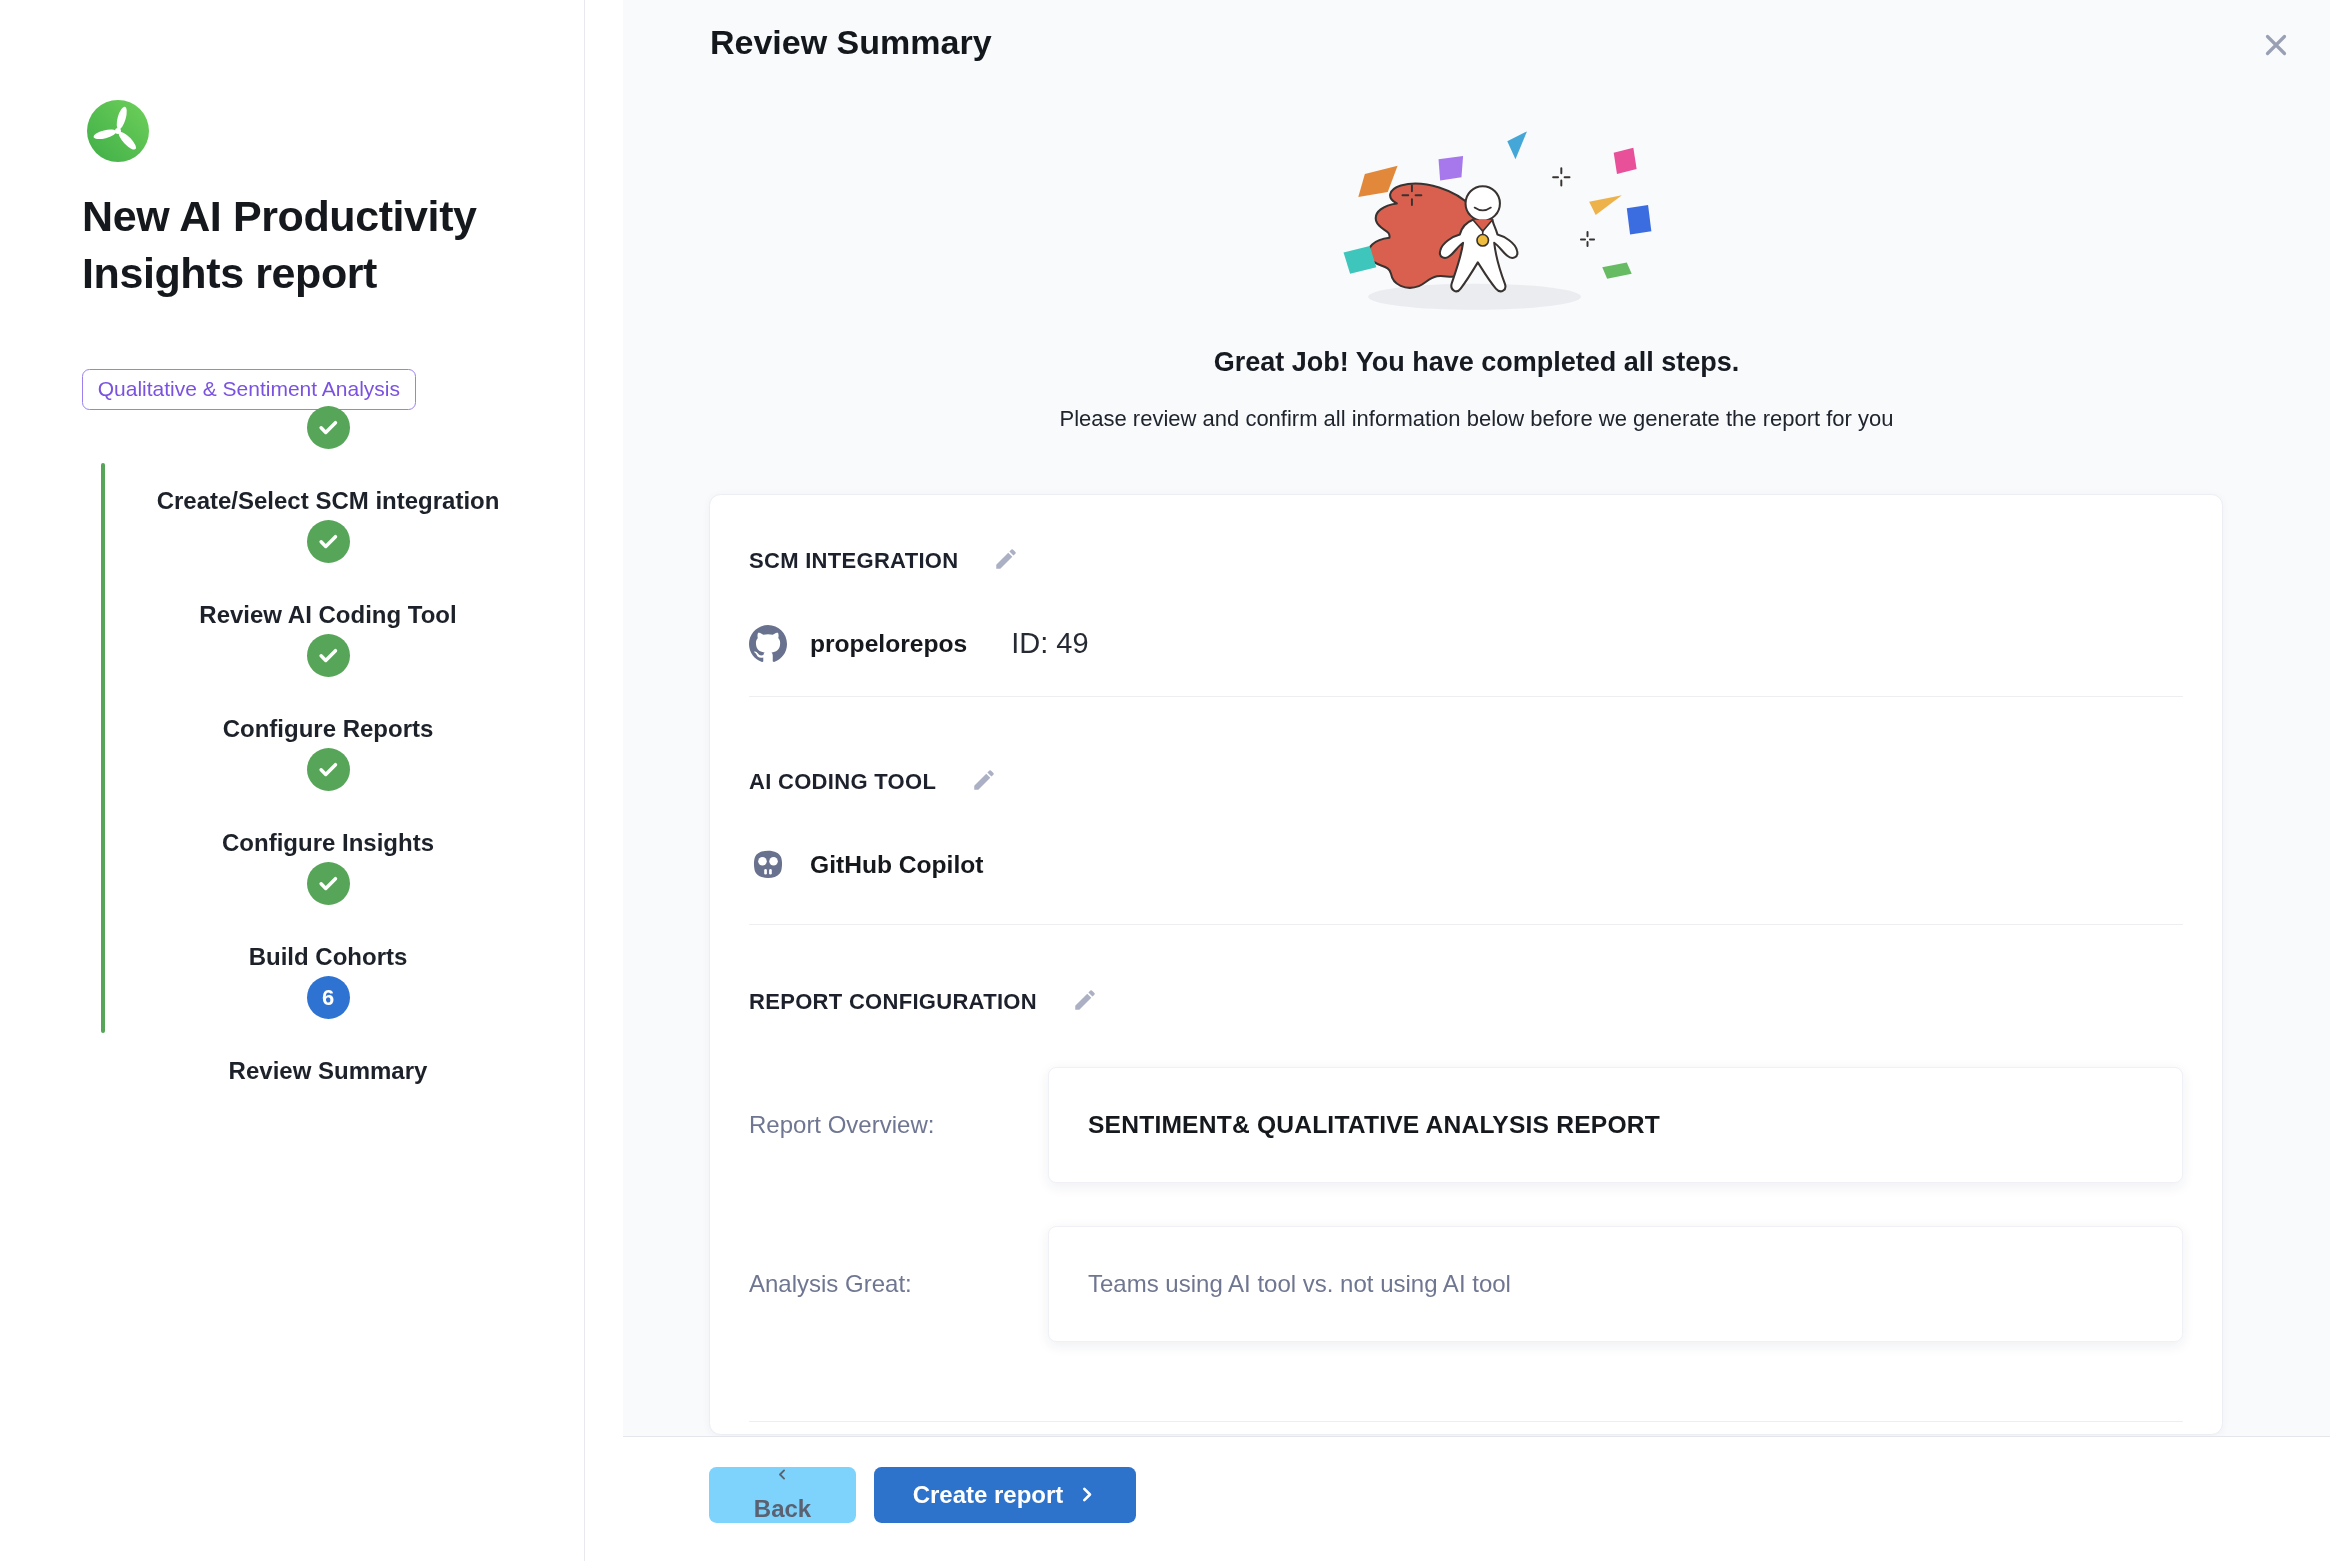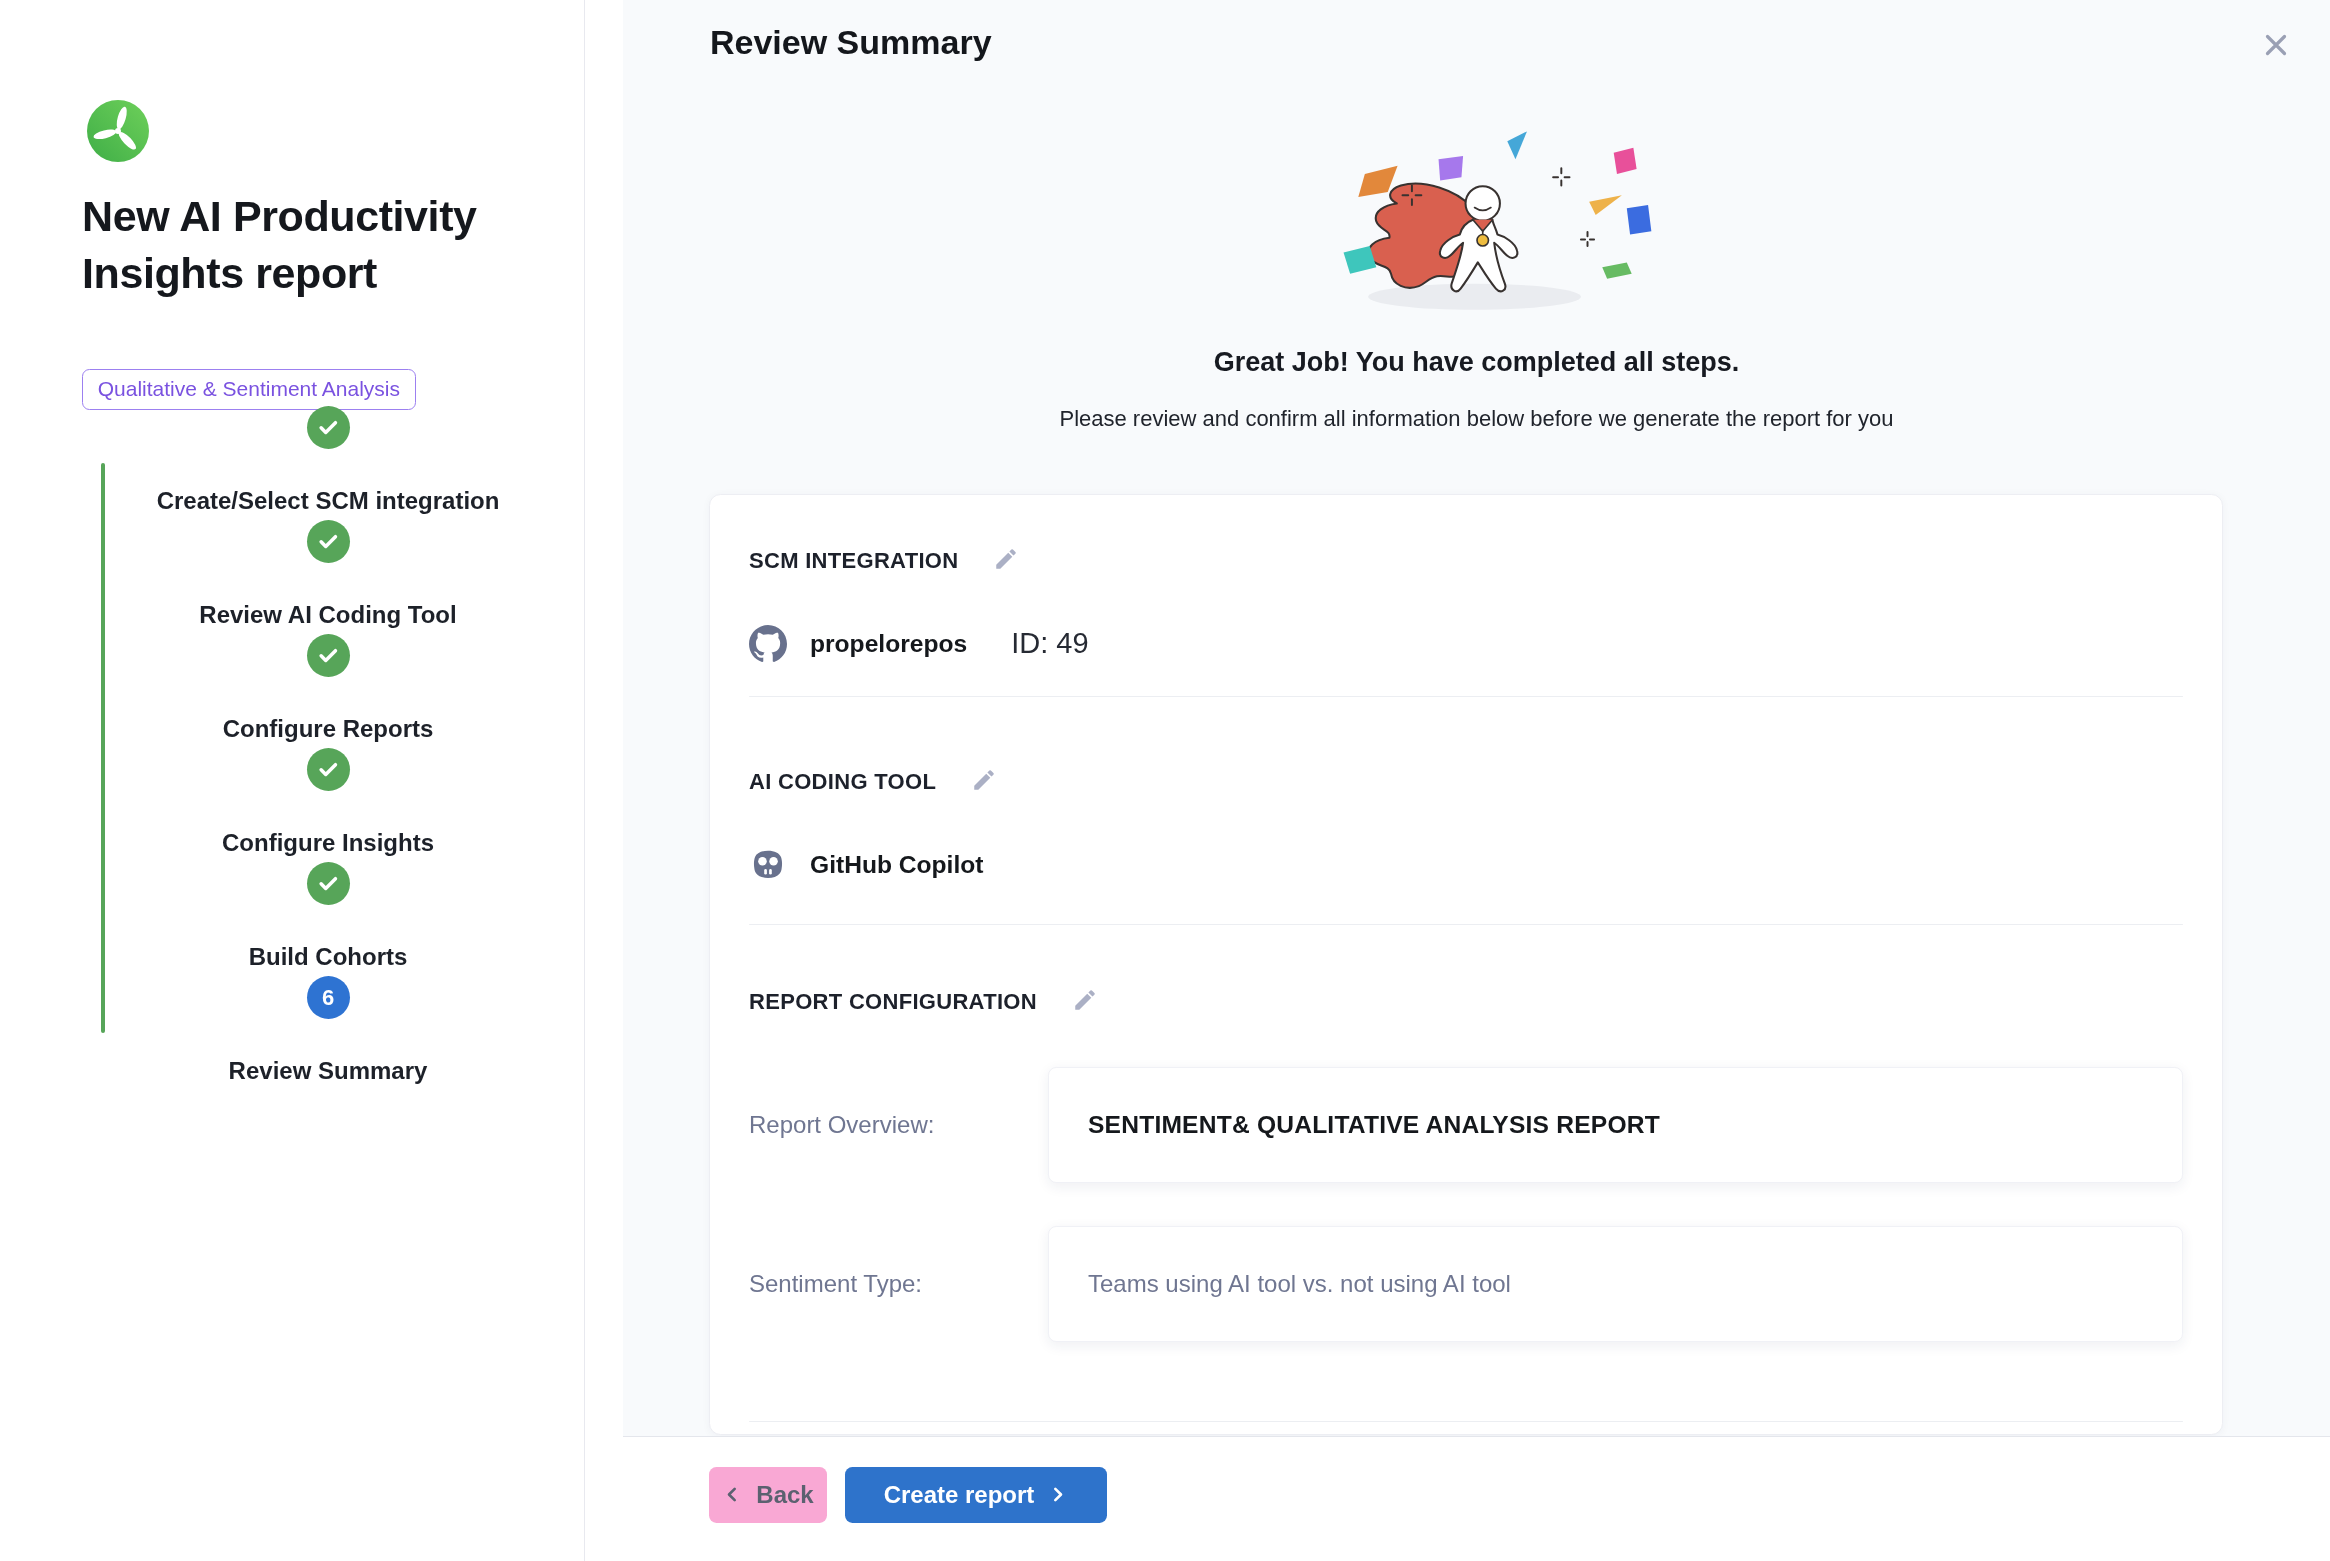--- a/index.html
+++ b/index.html
@@ -56,21 +56,21 @@
                background:#fff; border:0.8px solid #f0f1f6; border-radius:8.2px;
                box-shadow:0 3.3px 13px rgba(35,45,80,0.07); }
   .value-bold { font-size:24.6px; font-weight:700; color:#15181c; letter-spacing:0.2px; }
   .value-muted { font-size:24px; color:#6f7691; }
   
   .footer { position:absolute; left:0; right:0; top:1436px; bottom:0; background:#fff;
             border-top:1.6px solid #e4e6ec; display:flex; gap:18px; padding:29.5px 0 0 86px; }
   .btn { display:flex; align-items:center; justify-content:center; gap:13px;
          height:56px; border:none; border-radius:7.4px; font-family:inherit;
          font-size:24px; font-weight:700; cursor:pointer; }
-  .btn-back { width:118px; background:#f9a8d4; color:#5b6170; }
+  .btn-back { width:147px; background:#7dd3fc; color:#5b6170;flex-direction:column; }
   .btn-create { width:262px; background:#2e73cb; color:#ffffff; }
 </style>
 </head>
 <body>
 
 <aside class="sidebar">
   <span class="logo">
     <svg viewBox="0 0 48 48" width="62" height="62">
       <defs>
           <linearGradient id="lg" x1="0" y1="1" x2="1" y2="0">
@@ -232,21 +232,21 @@
     </div>
 
     <div class="config-row first">
       <span class="config-label">Report Overview:</span>
       <div class="value-box">
         <span class="value-bold">SENTIMENT&amp; QUALITATIVE ANALYSIS REPORT</span>
       </div>
     </div>
 
     <div class="config-row second">
-      <span class="config-label">Sentiment Type:</span>
+      <span class="config-label">Analysis Great:</span>
       <div class="value-box">
         <span class="value-muted">Teams using AI tool vs. not using AI tool</span>
       </div>
     </div>
 
     <div class="divider div3"></div>
   </div>
 
   <div class="footer">
     <button class="btn btn-back">

